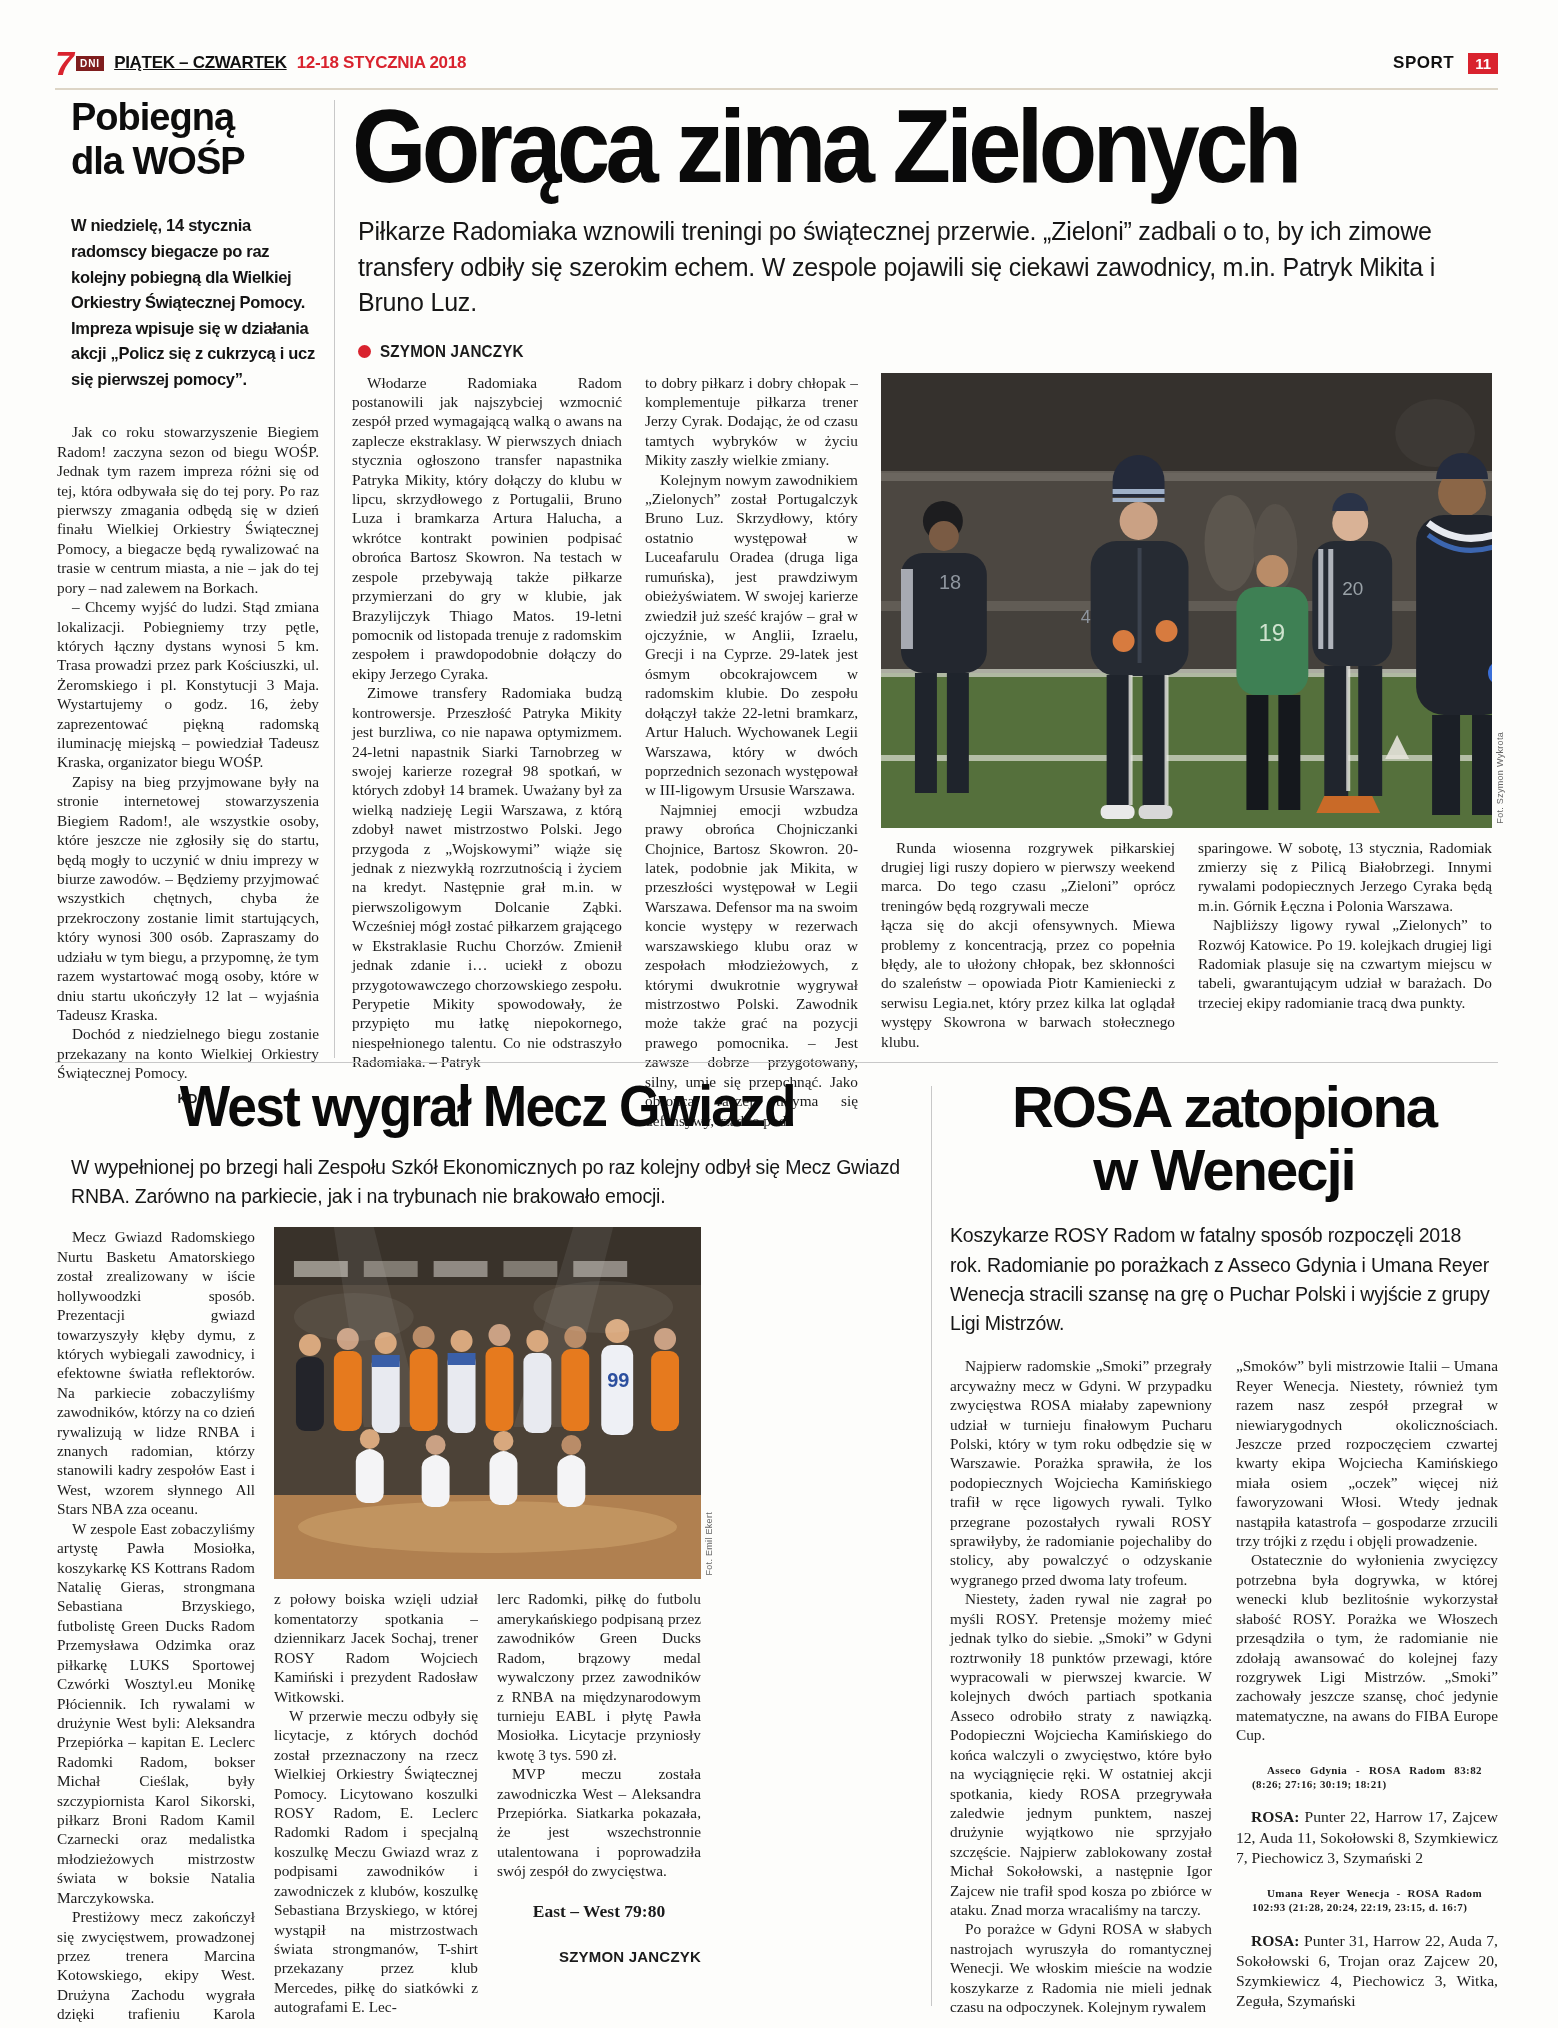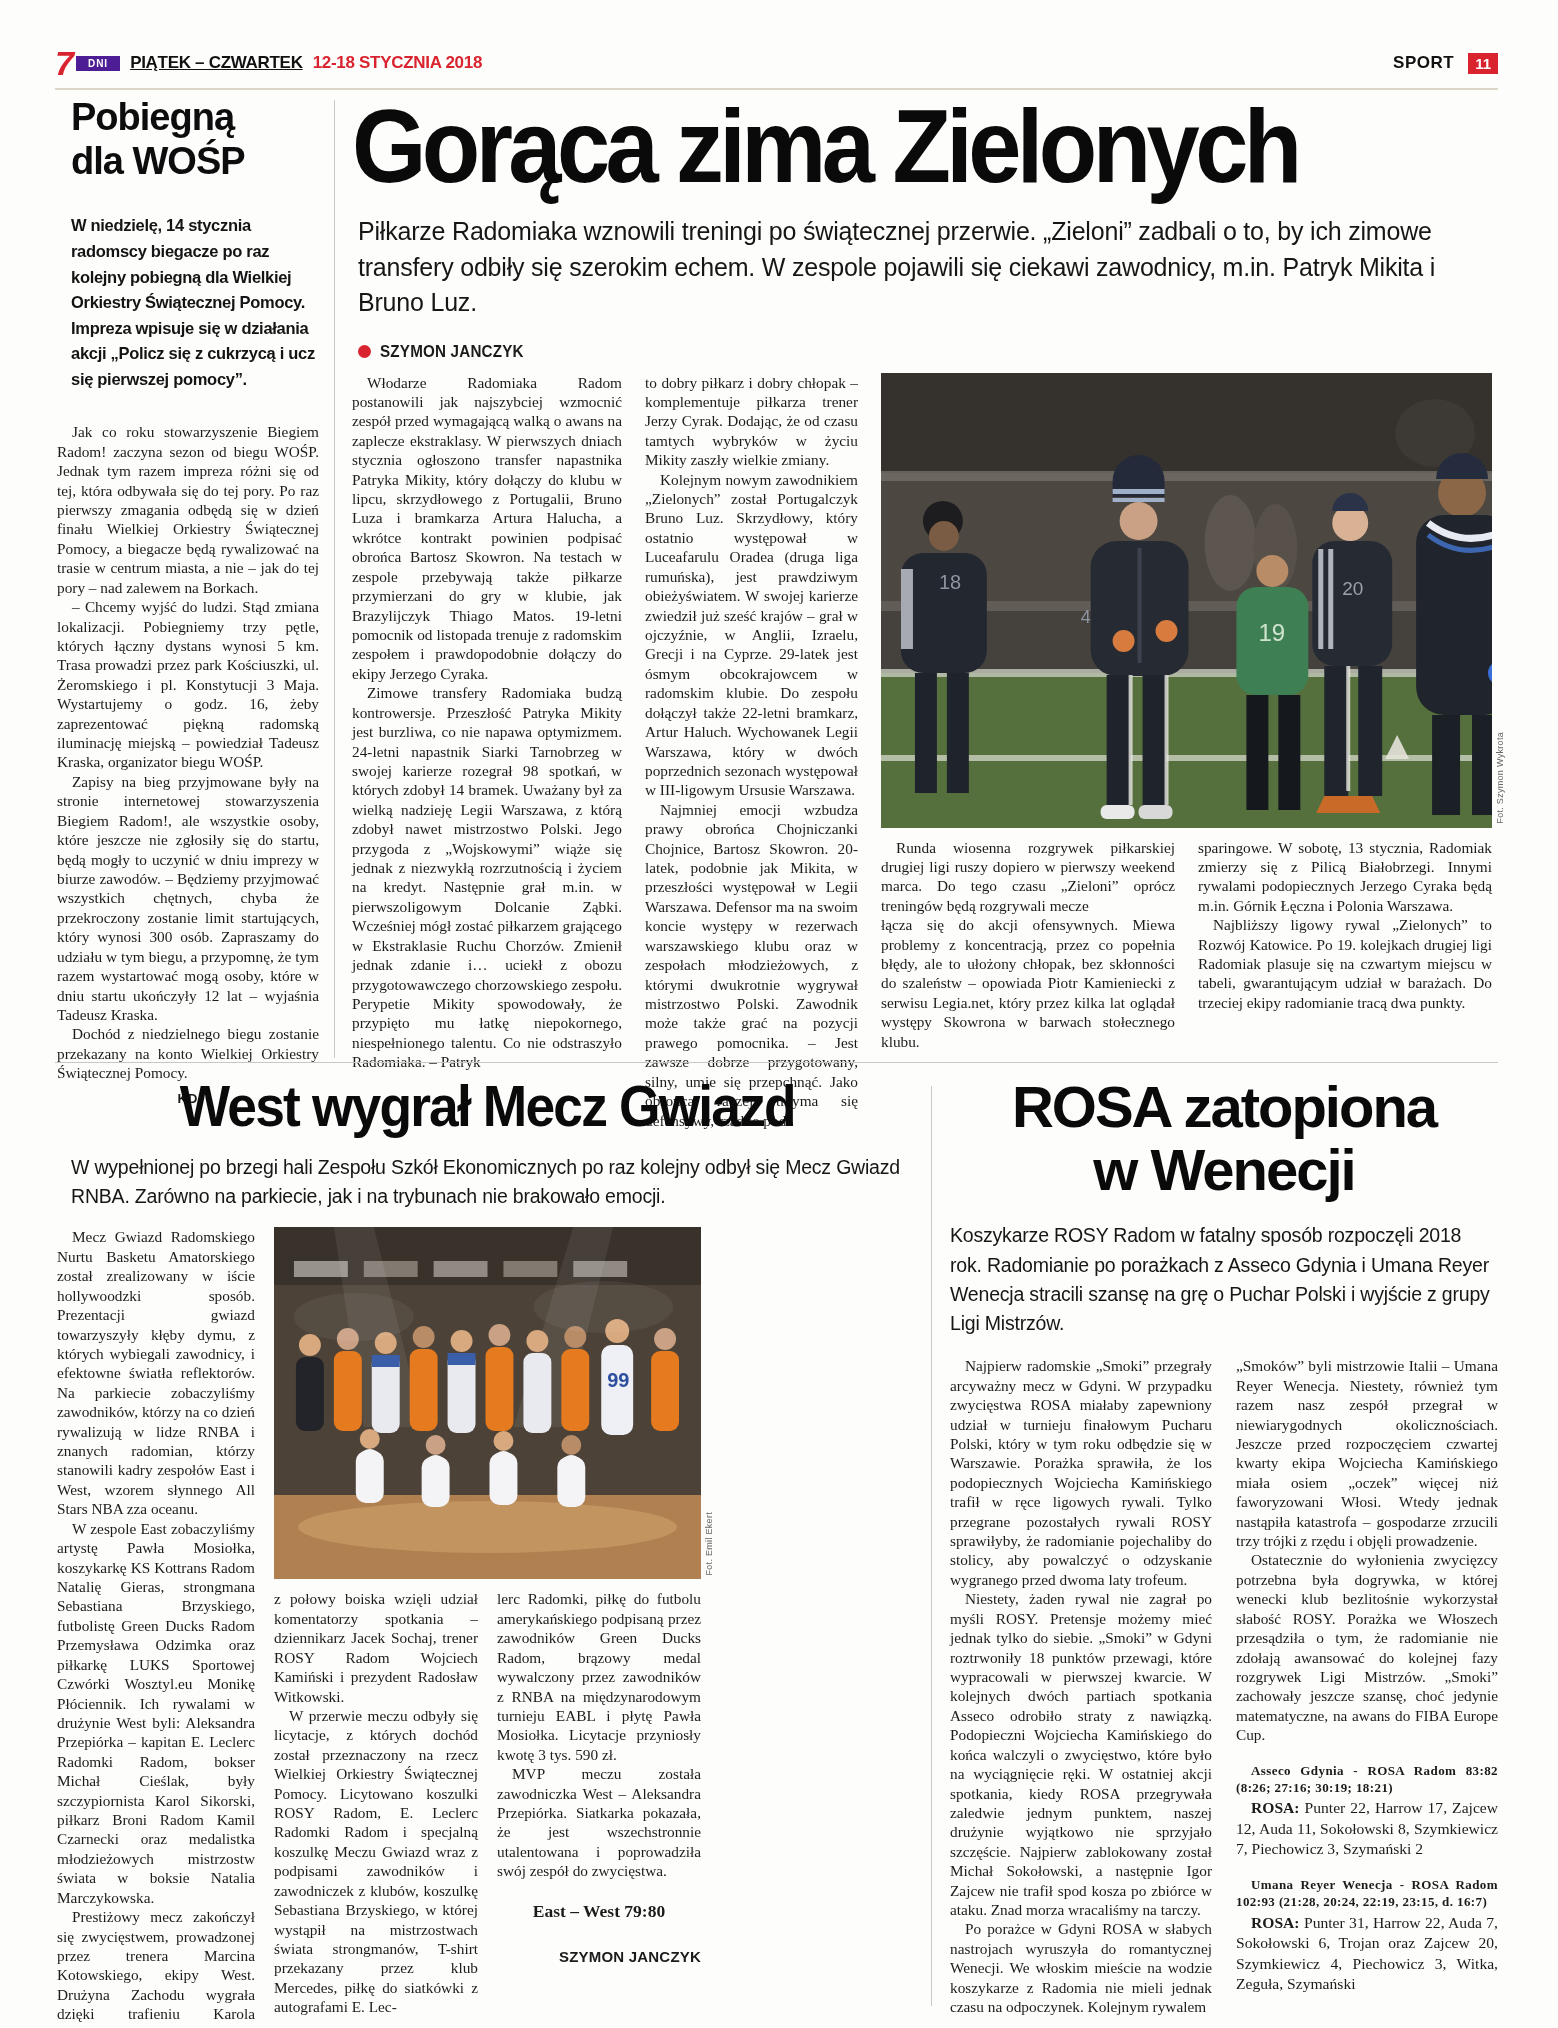--- a/index.html
+++ b/index.html
@@ -2,21 +2,21 @@
 <html lang="pl"><head>
 <meta charset="utf-8">
 <style>
   html,body{margin:0;padding:0;}
   body{width:1558px;height:2028px;position:relative;background:#fdfdfb;font-family:"Liberation Sans",sans-serif;color:#1b1b1b;overflow:hidden;}
   .abs{position:absolute;}
   
   .masthead{left:55px;top:46px;width:1443px;display:flex;justify-content:space-between;align-items:center;}
   .mh-left{display:flex;align-items:center;gap:10px;}
   .logo7{font-size:34px;font-weight:700;color:#d9232e;font-style:italic;line-height:1;}
-  .logodni{background:#4c1d95;color:#fff;font-size:10px;font-weight:700;padding:2px 12px;letter-spacing:1px;}
+  .logodni{background:#7f1d1d;color:#fff;font-size:10px;font-weight:700;padding:2px 4px;letter-spacing:1px;}
   .mh-day{font-size:17px;font-weight:700;color:#111;letter-spacing:-0.3px;text-decoration:underline;}
   .mh-date{font-size:17px;font-weight:700;color:#d9232e;letter-spacing:-0.3px;}
   .mh-right{display:flex;align-items:center;gap:14px;}
   .mh-section{font-size:17px;font-weight:700;color:#111;letter-spacing:0.5px;}
   .mh-pageno{background:#d9232e;color:#fff;font-size:15px;font-weight:700;padding:2px 7px;}
   .mh-rule{left:55px;top:88px;width:1443px;height:2px;background:#ddd5c6;}
   
   .vrule{width:1px;background:#c8c8c8;}
   .hrule{height:1px;background:#c8c8c8;}
   
@@ -51,21 +51,21 @@
   .west .photo{grid-column:2/4;grid-row:1;position:relative;}
   .west .c2{grid-column:2;grid-row:2;}
   .west .c3{grid-column:3;grid-row:2;}
   .score{margin:20px 0 0 0;text-align:center;font-family:"Liberation Serif",serif;font-size:17.5px;font-weight:700;}
   .endbyline{margin-top:26px;text-align:right;font-size:15px;font-weight:700;letter-spacing:0.2px;}
   .rosa{left:950px;top:1076px;width:548px;}
   .rosa h1{margin:0;text-align:center;font-size:58px;font-weight:700;letter-spacing:-2px;line-height:1.08;color:#0a0a0a;}
   .rosa .lead{margin:20px 0 0 0;font-size:19.5px;line-height:1.5;letter-spacing:-0.2px;color:#161616;}
   .rosa .grid{margin-top:18px;display:grid;grid-template-columns:1fr 1fr;column-gap:24px;}
   .boxscore{margin-top:18px;font-family:"Liberation Serif",serif;}
-  .boxscore .bs-head{font-size:13px;font-weight:700;line-height:1.3;letter-spacing:0.4px;text-align:justify;margin:0;}
+  .boxscore .bs-head{font-size:11px;font-weight:700;line-height:1.3;letter-spacing:0.4px;text-align:justify;margin:16px;}
   .boxscore .bs-line{margin:2px 0 0;font-size:15.6px;line-height:1.3;text-align:justify;text-indent:15px;}
   .bodytext p + p{margin-top:0;}
   svg{display:block;}
 </style>
 </head>
 <body>
 
 <header class="abs masthead">
   <div class="mh-left">
     <span style="display:flex;align-items:center;gap:2px;">

